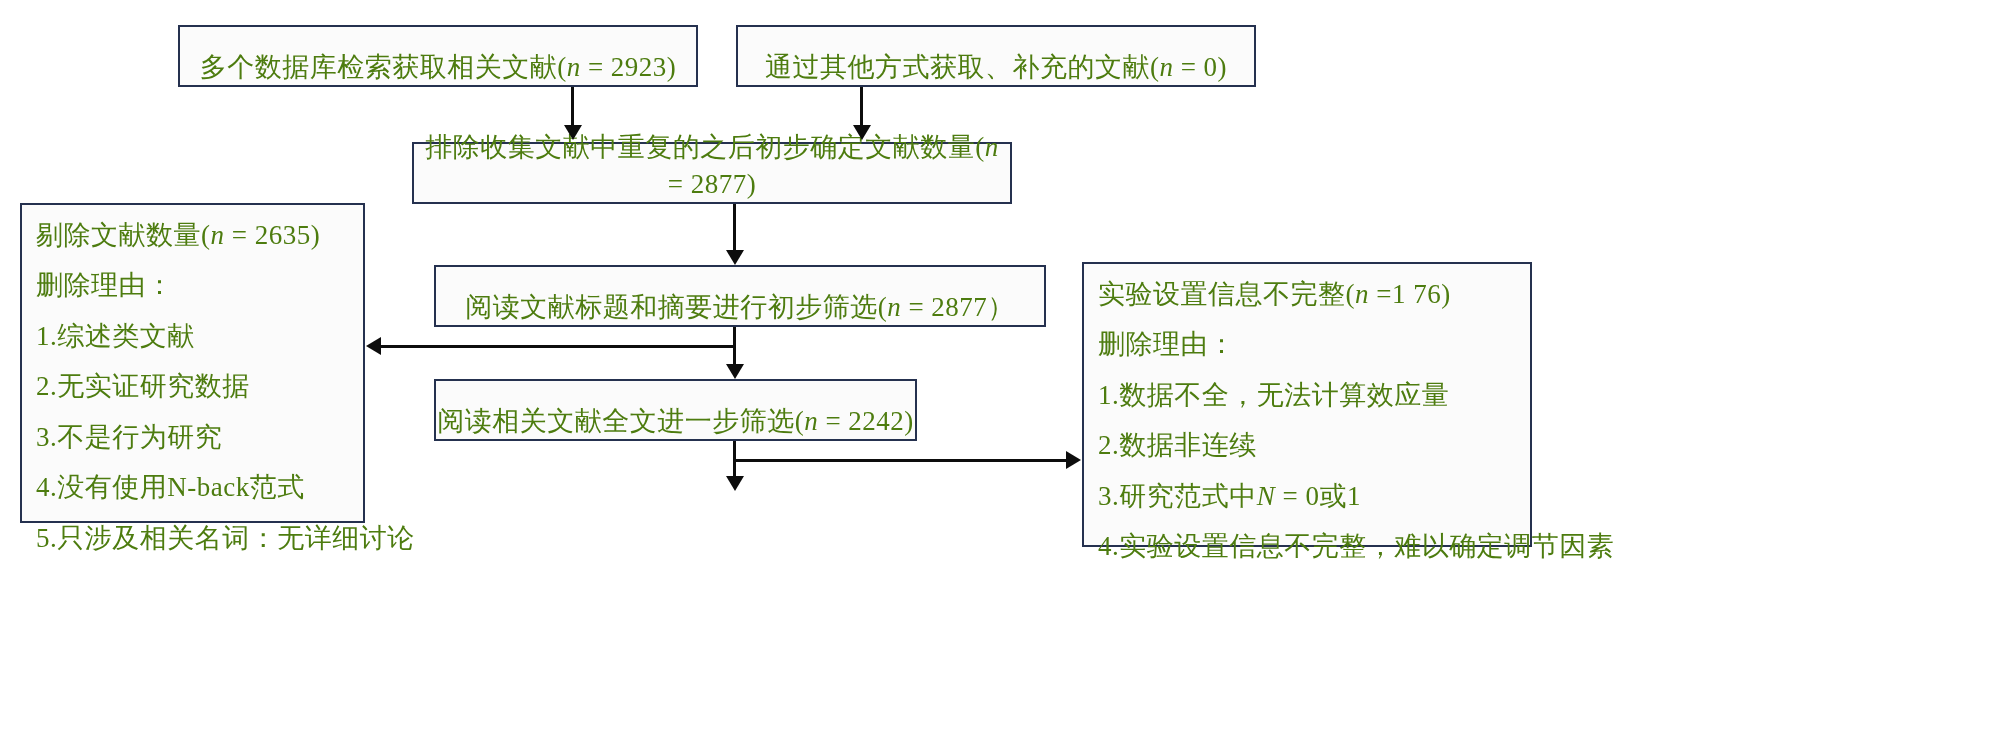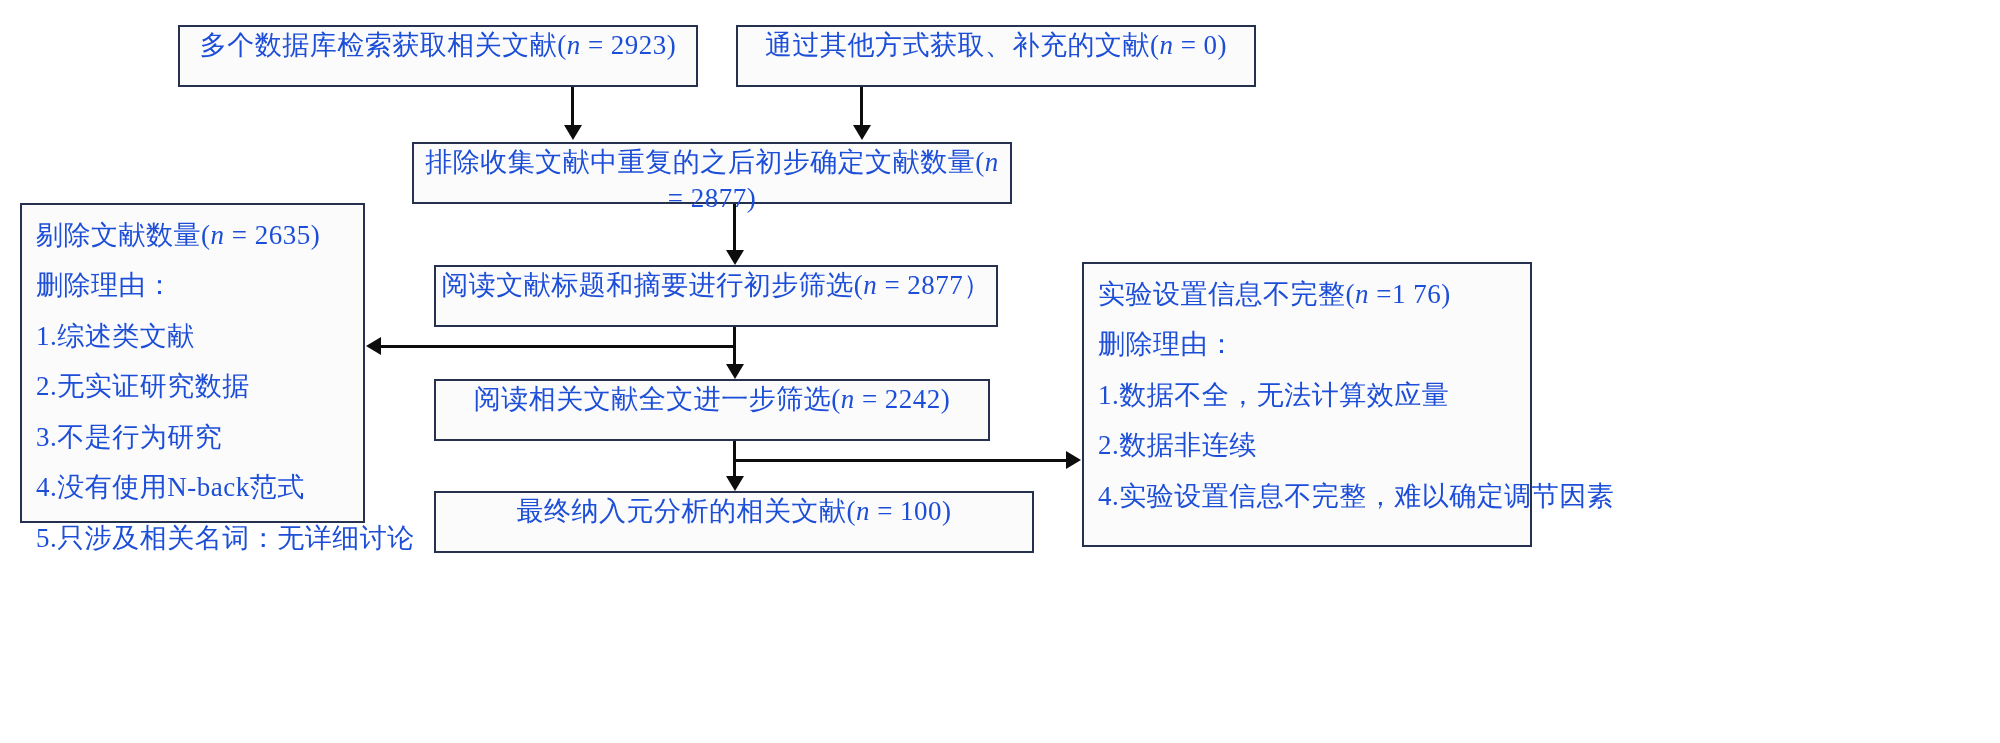--- a/index.html
+++ b/index.html
@@ -17,27 +17,27 @@
     height: 743px;
     background: #ffffff;
     overflow: hidden;
   }
   .box {
     position: absolute;
     box-sizing: border-box;
     border: 2px solid #25314f;
     background: #fbfbfb;
     display: flex;
-    align-items: flex-start;
+    align-items: flex-end;
     justify-content: center;
     text-align: center;
     font-size: 27px;
     line-height: 1.35;
     letter-spacing: 0.5px;
-    color: #1d4ed8;
+    color: #4d7c0f;
   }
   .box.left-align {
     display: block;
     text-align: left;
     padding: 12px 14px 8px 14px;
   }
   .box .line {
     white-space: nowrap;
     margin: 0 0 14px 0;
   }
@@ -100,57 +100,55 @@
       <span>通过其他方式获取、补充的文献(</span><span class="ital">n</span><span> = 0)</span>
     </span>
   </div>
 
   <div class="box" style="left:412px; top:142px; width:600px; height:62px;">
     <span>
       <span>排除收集文献中重复的之后初步确定文献数量(</span><span class="ital">n</span><span> = 2877)</span>
     </span>
   </div>
 
-  <div class="box" style="left:434px; top:265px; width:564px; height:62px;">
+  <div class="box" style="left:434px; top:265px; width:612px; height:62px;">
     <span>
       <span>阅读文献标题和摘要进行初步筛选(</span><span class="ital">n</span><span> = 2877）</span>
     </span>
   </div>
 
-  <div class="box" style="left:434px; top:379px; width:556px; height:62px;">
+  <div class="box" style="left:434px; top:379px; width:483px; height:62px;">
     <span>
       <span>阅读相关文献全文进一步筛选(</span><span class="ital">n</span><span> = 2242)</span>
     </span>
   </div>
 
-  <div class="box" style="left:434px; top:491px; width:600px; height:62px;">
-    <span>
-      <span>最终纳入元分析的相关文献(</span><span class="ital">n</span><span> = 100)</span>
-    </span>
-  </div>
 
   <div class="box left-align" style="left:20px; top:203px; width:345px; height:320px;">
     <div class="line">
       <span>剔除文献数量(</span><span class="ital">n</span><span> = 2635)</span>
     </div>
     <div class="line">删除理由：</div>
     <div class="line">1.综述类文献</div>
     <div class="line">2.无实证研究数据</div>
     <div class="line">3.不是行为研究</div>
     <div class="line">4.没有使用N-back范式</div>
     <div class="line">5.只涉及相关名词：无详细讨论</div>
   </div>
 
   <div class="box left-align" style="left:1082px; top:262px; width:450px; height:285px;">
     <div class="line">
       <span>实验设置信息不完整(</span><span class="ital">n</span><span> =1 76)</span>
     </div>
     <div class="line">删除理由：</div>
     <div class="line">1.数据不全，无法计算效应量</div>
     <div class="line">2.数据非连续</div>
+    <div class="line">
+      <span>3.研究范式中</span><span class="ital">N</span><span> = 0或1</span>
+    </div>
     <div class="line">4.实验设置信息不完整，难以确定调节因素</div>
   </div>
 
   <div class="vline" style="left:571px; top:87px; height:38px;"></div>
   <div class="arrow-down" style="left:564px; top:125px;"></div>
 
   <div class="vline" style="left:860px; top:87px; height:38px;"></div>
   <div class="arrow-down" style="left:853px; top:125px;"></div>
 
   <div class="vline" style="left:733px; top:204px; height:46px;"></div>

